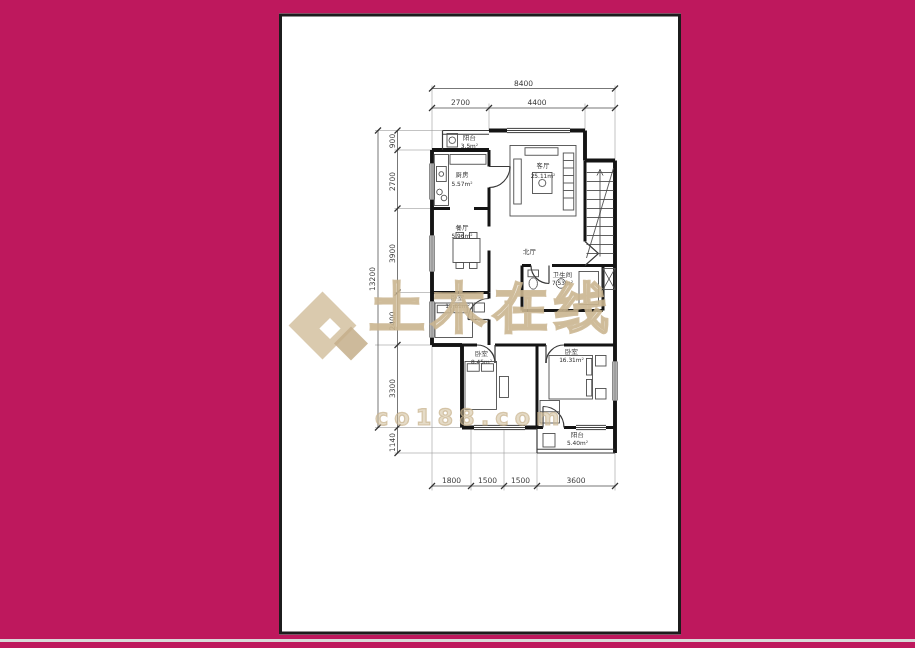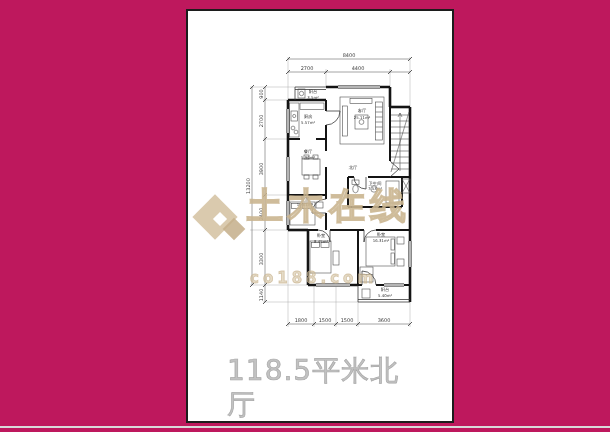--- a/index.html
+++ b/index.html
@@ -324,16 +324,15 @@
   </div>
 
   <div class="wm">
     <div class="wm-logo-big"></div>
     <div class="wm-logo-cut"></div>
     <div class="wm-logo-small"></div>
     <div class="wm-brand">土木在线</div>
     <div class="wm-domain">co188.com</div>
   </div>
 
-  <div class="sheet-title">118.5平米北厅</div>
 
   <div class="screen-edge"></div>
 </div>
 
 </body></html>

